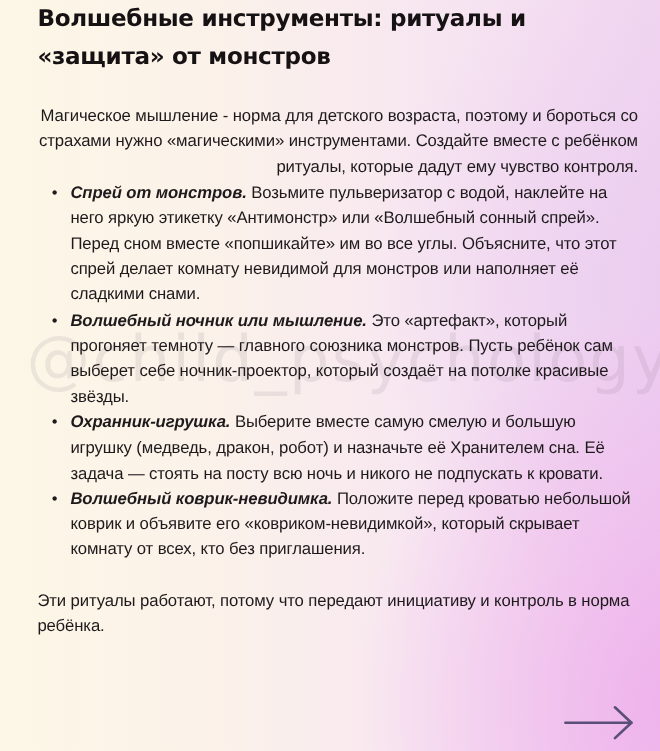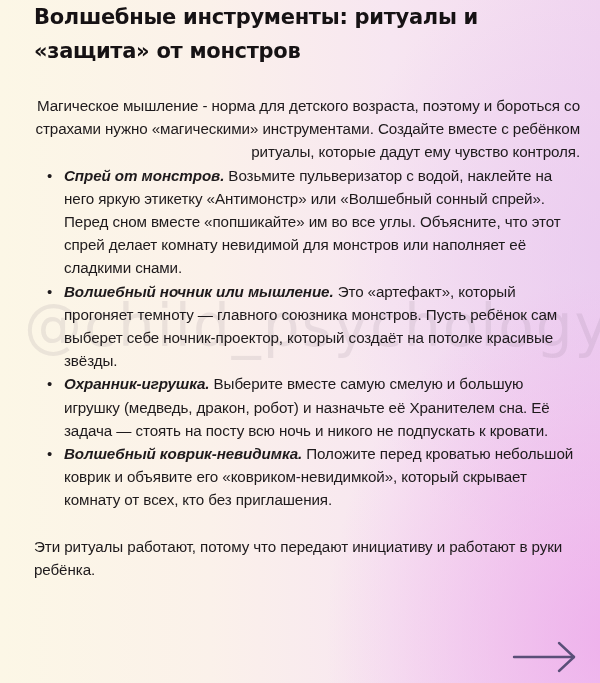--- a/index.html
+++ b/index.html
@@ -54,21 +54,21 @@
     <li>
       <span class="bullet">•</span>
       <b>Охранник-игрушка.</b><span> Выберите вместе самую смелую и большую игрушку (медведь, дракон, робот) и назначьте её Хранителем сна. Её задача — стоять на посту всю ночь и никого не подпускать к кровати.</span>
     </li>
     <li>
       <span class="bullet">•</span>
       <b>Волшебный коврик-невидимка.</b><span> Положите перед кроватью небольшой коврик и объявите его «ковриком-невидимкой», который скрывает комнату от всех, кто без приглашения.</span>
     </li>
   </ul>
 
-  <div class="outro">Эти ритуалы работают, потому что передают инициативу и работают в руки ребёнка.</div>
+  <div class="outro">Эти ритуалы работают, потому что передают инициативу и контроль в норма ребёнка.</div>
 </div>
 
 <div class="next-arrow">
   <svg width="66" height="34" viewBox="0 0 66 34">
     <line x1="2" y1="17" x2="62" y2="17" stroke="#5a4f78" stroke-width="2.4" stroke-linecap="round"></line>
     <polyline points="47,3 62,17 47,31" fill="none" stroke="#5a4f78" stroke-width="2.4" stroke-linecap="round" stroke-linejoin="round"></polyline>
   </svg>
 </div>
 
 </body></html>

